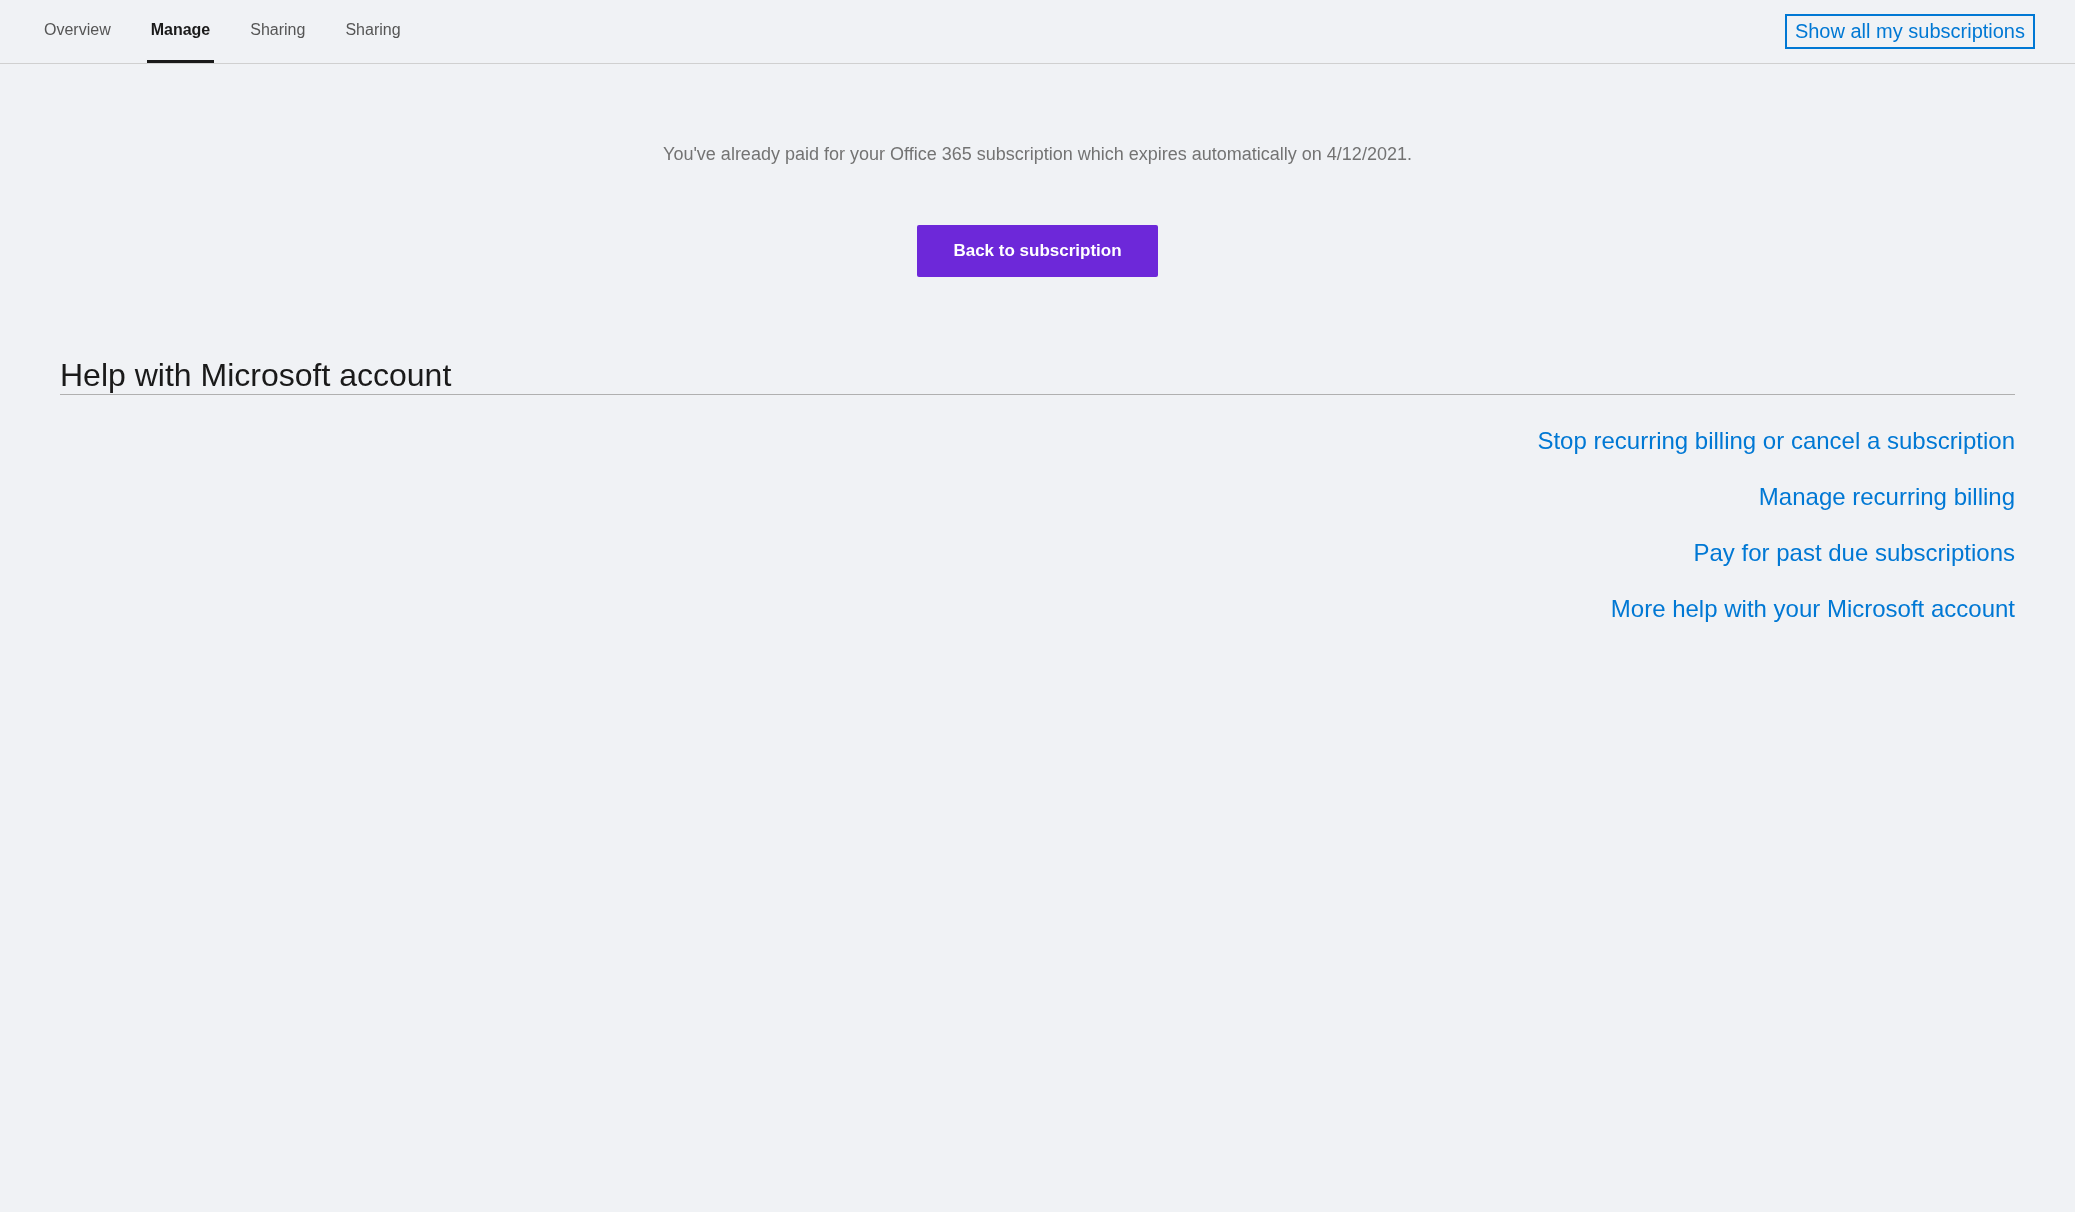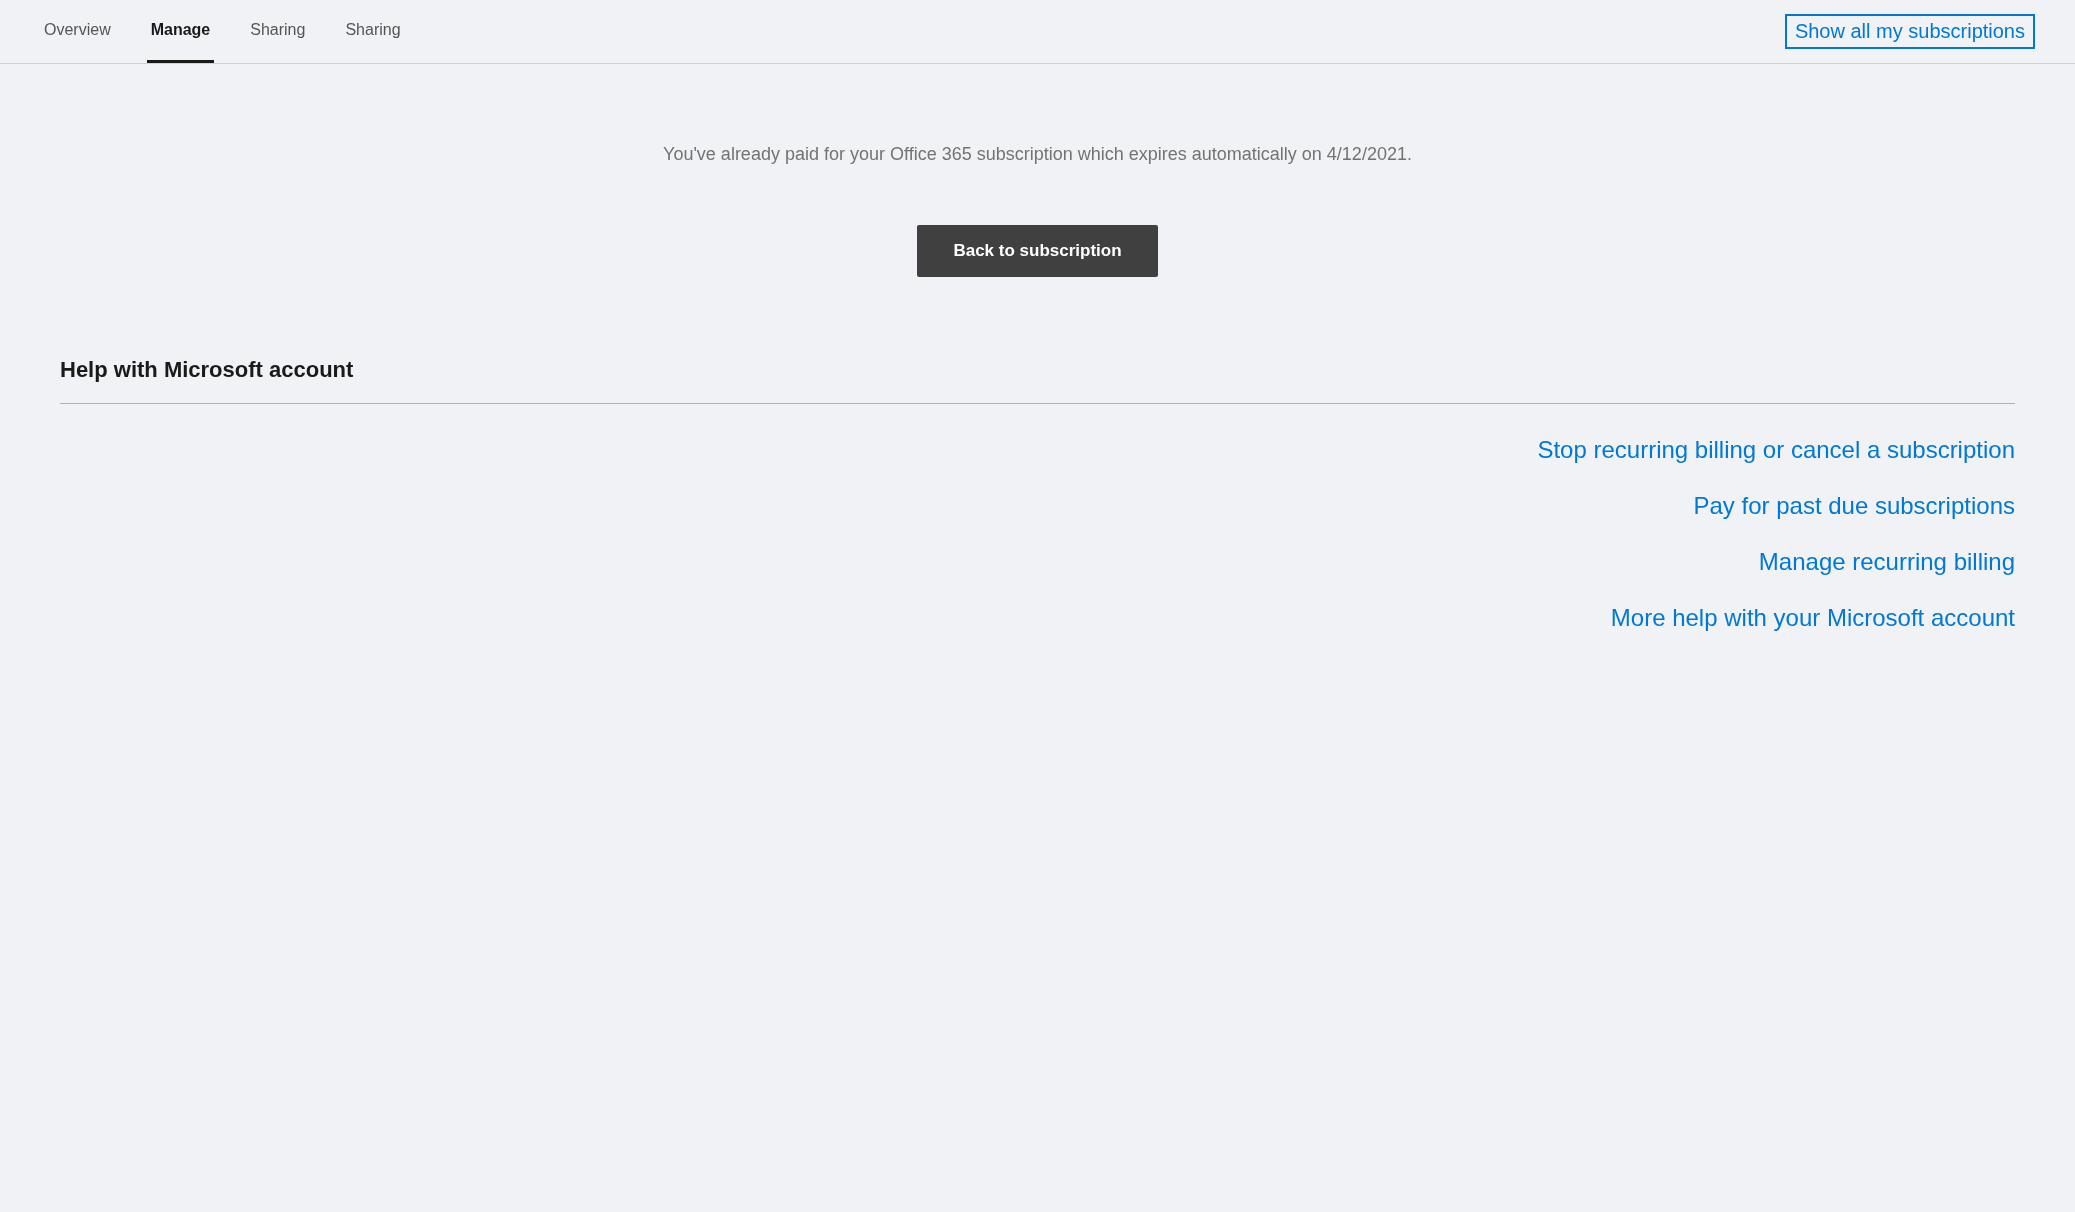--- a/index.html
+++ b/index.html
@@ -76,41 +76,40 @@
 
     .error-description {
       font-size: 18px;
       color: #737373;
       text-align: center;
       margin-bottom: 60px;
       max-width: 800px;
     }
 
     .back-button {
-      background-color: #404040;
+      background-color: #6d28d9;
       color: #fff;
       border: none;
       padding: 16px 36px;
       font-size: 17px;
       font-weight: 600;
       cursor: pointer;
       border-radius: 2px;
       margin-bottom: 80px;
     }
 
     .help-section {
       width: 100%;
       padding: 0 60px;
     }
 
     .help-title {
-      font-size: 22px;
-      font-weight: 700;
+      font-size: 32px;
+      font-weight: 400;
       color: #1a1a1a;
-      margin-bottom: 20px;
     }
 
     .help-divider {
       border: none;
       border-top: 1px solid #b0b0b0;
       margin-bottom: 32px;
     }
 
     .help-links {
       display: flex;
@@ -141,18 +140,18 @@
 
 <div class="main-content">
   <p class="error-description">You've already paid for your Office 365 subscription which expires automatically on 4/12/2021.</p>
   <button class="back-button">Back to subscription</button>
 
   <div class="help-section">
     <h2 class="help-title">Help with Microsoft account</h2>
     <hr class="help-divider">
     <div class="help-links">
       <a class="help-link">Stop recurring billing or cancel a subscription</a>
+      <a class="help-link">Manage recurring billing</a>
       <a class="help-link">Pay for past due subscriptions</a>
-      <a class="help-link">Manage recurring billing</a>
       <a class="help-link">More help with your Microsoft account</a>
     </div>
   </div>
 </div>
 
 </body></html>

